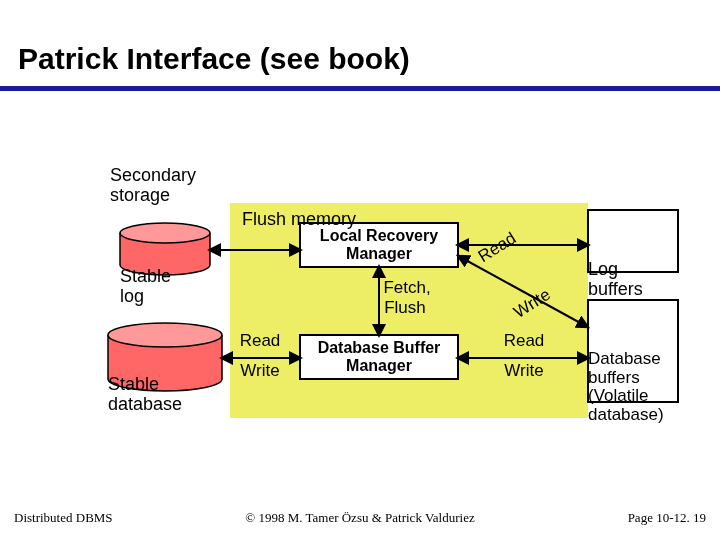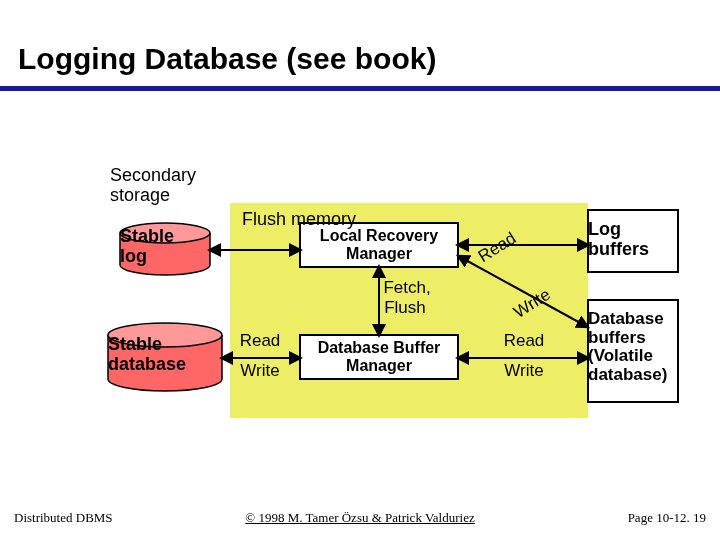--- a/index.html
+++ b/index.html
@@ -30,21 +30,21 @@
   }
   
   .label {
     position: absolute;
     font-size: 18px;
     color: #000;
     text-align: left;
     line-height: 1.1;
   }
   .small { font-size: 17px; }
-  .bold { font-weight: bold; }
+  .bold { font-weight: normal; margin-top: 40px; }
   
   .footer {
     position: absolute;
     bottom: 14px;
     font-size: 13px;
     font-family: "Times New Roman", serif;
     color: #000;
     text-align: right;
   }
   svg { position: absolute; left: 0; top: 0; }
@@ -52,21 +52,21 @@
   .cyltop { stroke:#000; stroke-width:1.5; fill:#ff9999; }
   .box { stroke:#000; stroke-width:2; }
   .arrow { stroke:#000; stroke-width:2; fill:none; marker-start:url(#ah); marker-end:url(#ah); }
   .boxtext { font-family: Arial; font-weight:bold; font-size:16px; text-anchor:middle; }
   .plaintext { font-family: Arial; font-size:17px; text-anchor:middle; }
   .rot { font-family: Arial; font-size:17px; text-anchor:middle; }
 </style>
 </head>
 <body>
 
-<div class="title">Logging Database (see book)</div>
+<div class="title">Patrick Interface (see book)</div>
 <div class="underline"></div>
 
 <svg width="720" height="540">
   <defs>
     <marker id="ah" viewBox="0 0 10 10" refX="5" refY="5" markerWidth="7" markerHeight="7" orient="auto-start-reverse">
       <path d="M0,0 L10,5 L0,10 z" fill="#000"></path>
     </marker>
   </defs>
 
   <rect x="230" y="203" width="358" height="215" fill="#eeee66" stroke="none"></rect>
@@ -114,14 +114,14 @@
 </svg>
 
 <div class="label" style="left:110px; top:166px; width:110px;">Secondary<br>storage</div>
 <div class="label" style="left:242px; top:210px;">Flush memory</div>
 <div class="label bold" style="left:120px; top:227px; width:90px;">Stable<br>log</div>
 <div class="label bold" style="left:108px; top:335px; width:114px;">Stable<br>database</div>
 <div class="label bold" style="left:588px; top:220px; width:90px;">Log<br>buffers</div>
 <div class="label bold small" style="left:588px; top:310px; width:90px;">Database<br>buffers<br>(Volatile<br>database)</div>
 
 <div class="footer" style="left:14px;">Distributed DBMS</div>
-<div class="footer" style="left:0; width:720px; text-align:center;text-decoration:underline;">© 1998 M. Tamer Özsu &amp; Patrick Valduriez</div>
+<div class="footer" style="left:0; width:720px; text-align:center;">© 1998 M. Tamer Özsu &amp; Patrick Valduriez</div>
 <div class="footer" style="right:14px;">Page 10-12. 19</div>
 
 </body></html>

